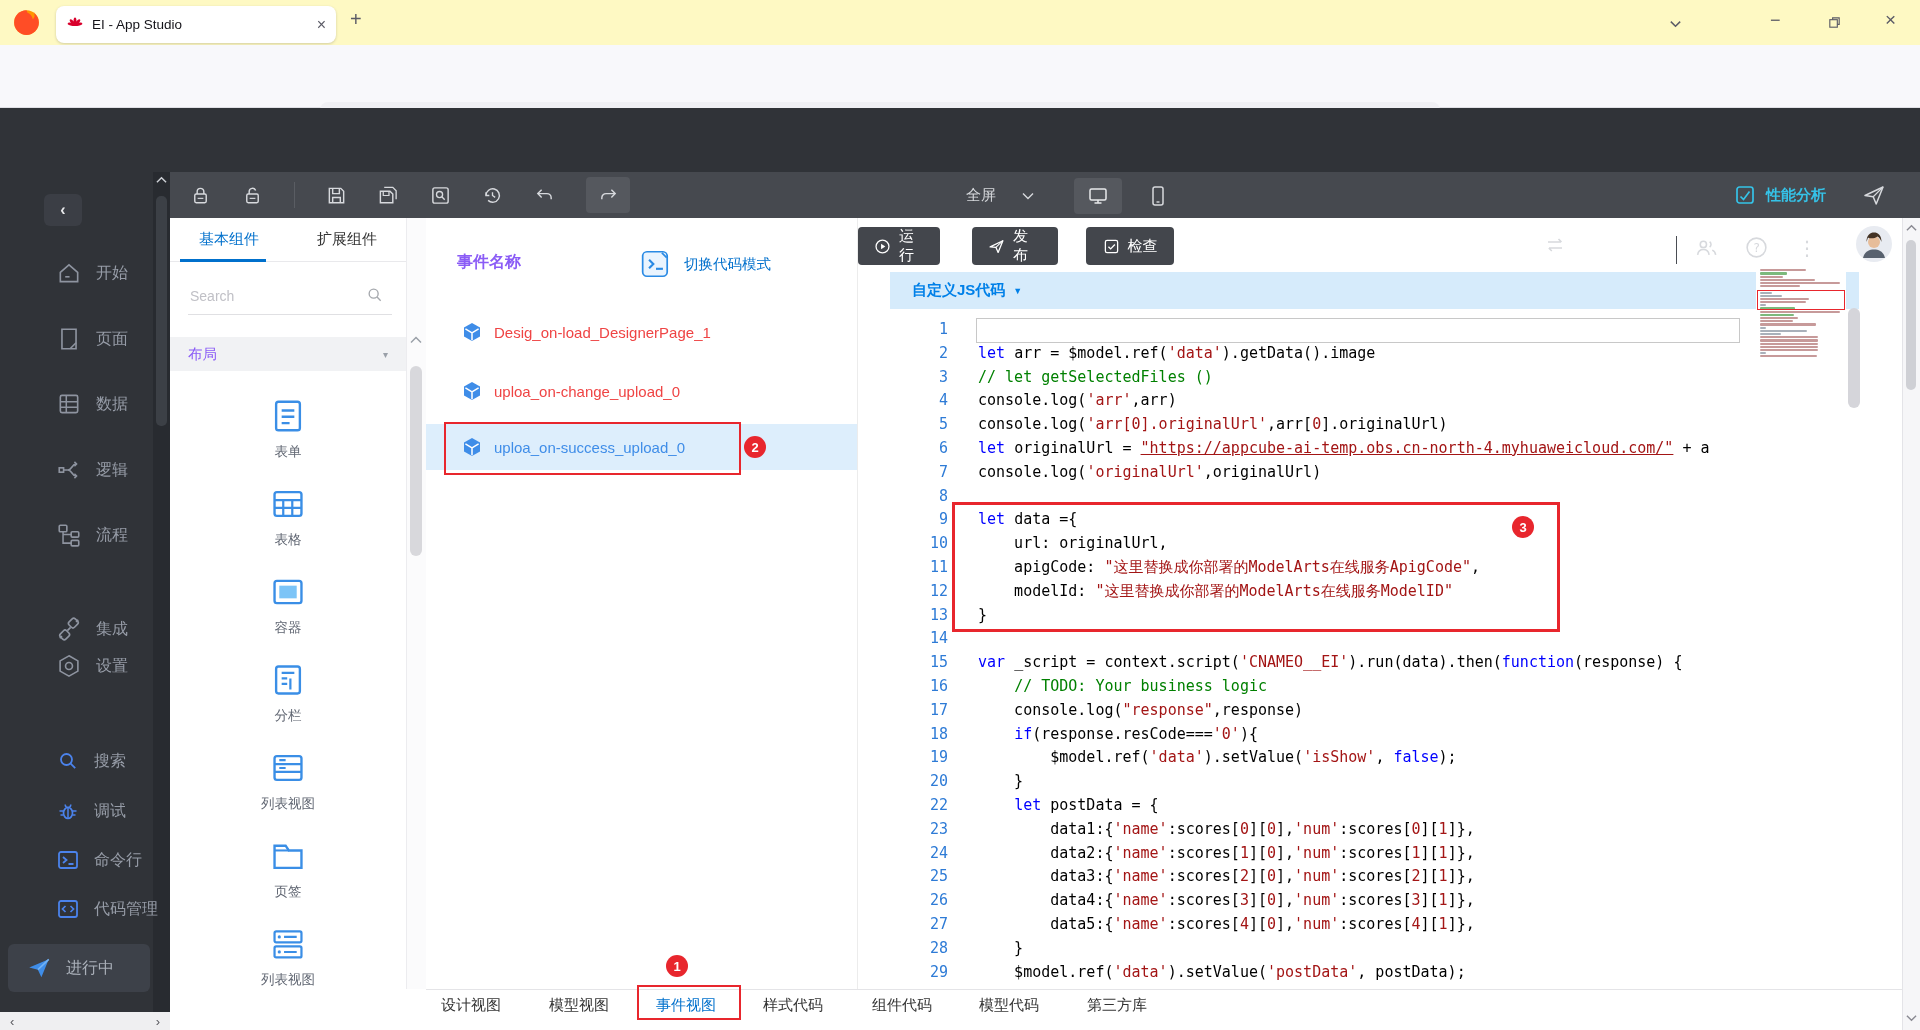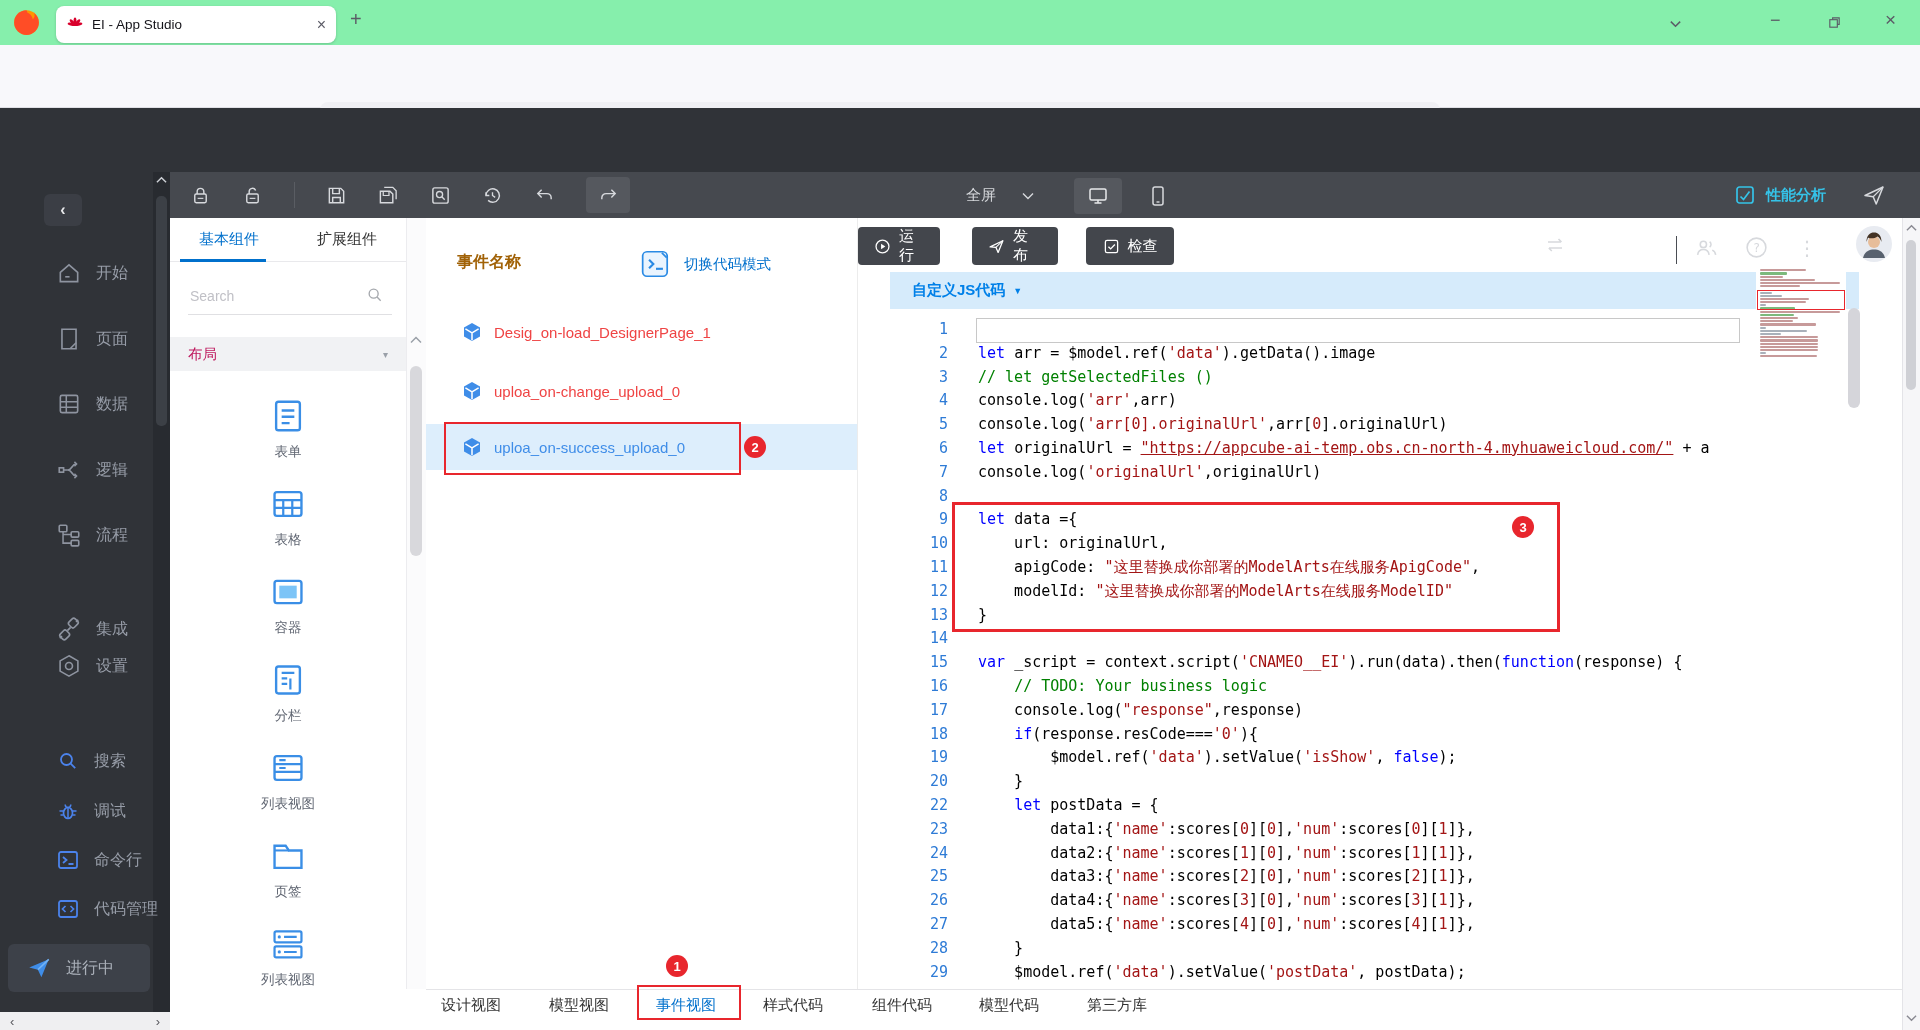--- a/index.html
+++ b/index.html
@@ -3,21 +3,21 @@
 <meta charset="utf-8">
 <style>
   html,body{margin:0;padding:0}
   body{width:1920px;height:1030px;position:relative;overflow:hidden;background:#fff;
        font-family:"Liberation Sans","DejaVu Sans",sans-serif;color:#333}
   .abs{position:absolute}
   .flex{display:flex;align-items:center}
   svg{display:block}
 
   
-  .tabbar{left:0;top:0;width:1920px;height:45px;background:#86efac}
+  .tabbar{left:0;top:0;width:1920px;height:45px;background:#fef9c3}
   .fxtab{left:56px;top:6px;width:280px;height:37px;background:#fff;border-radius:8px;
          box-shadow:0 1px 3px rgba(0,0,0,.18);display:flex;align-items:center;padding:0 10px;box-sizing:border-box}
   .fxtab .title{font-size:13.5px;color:#15141a;margin-left:8px;flex:1;white-space:nowrap;overflow:hidden}
   .tab-close{color:#5b5b66;font-size:16px;cursor:default}
   .newtab{left:350px;top:8px;font-size:20px;color:#5b5b66}
   .winbtn{color:#5b5b66}
   .navbar{left:0;top:45px;width:1920px;height:63px;background:#f8f8fb;border-bottom:1px solid #e0e0e5;box-sizing:border-box}
   .navicon{color:#5b5b66}
   .navicon.disabled{color:#b8b8c0}
   .urlbar{left:320px;top:57px;width:1120px;height:40px;background:#f0f0f4;border-radius:8px;
@@ -71,31 +71,31 @@
            display:flex;align-items:center;justify-content:space-around}
   .cp-tab{font-size:15px;color:#333}
   .cp-tab.active{color:#0070cc}
   .cp-underline{left:180px;top:259px;width:86px;height:3px;background:#0070cc}
   .cp-search{left:188px;top:278px;width:200px;height:34px;border:none;border-bottom:1px solid #e0e0e3;
              font-size:14px;color:#333;outline:none;background:transparent;font-family:"Liberation Sans",sans-serif}
   .cp-search::placeholder{color:#c0c0c6}
   .cp-mag{left:366px;top:286px;color:#a5a8ad}
   .cp-section{left:170px;top:337px;width:236px;height:34px;background:#f1f2f4;display:flex;align-items:center;
               justify-content:space-between;padding:0 18px;box-sizing:border-box}
-  .cp-section .t{font-size:14.5px;color:#be185d}
+  .cp-section .t{font-size:14.5px;color:#8b5cf6}
   .cmp-item{left:170px;width:236px;text-align:center}
   .cmp-item .ib{width:38px;height:38px;margin:0 auto}
   .cmp-item .lbl{font-size:13.5px;color:#606672;margin-top:8px}
   .cp-scroll{left:406px;top:218px;width:20px;height:771px;background:#fbfbfc;border-left:1px solid #ececef;box-sizing:border-box}
   .cp-sthumb{left:410px;top:366px;width:12px;height:190px;background:#d8d8dc;border-radius:6px}
   .chev{color:#9aa0a8}
 
   
   .epanel{left:426px;top:218px;width:431px;height:771px;background:#fff}
-  .ep-title{left:457px;top:252px;font-size:16px;font-weight:700;color:#a16207}
+  .ep-title{left:457px;top:252px;font-size:16px;font-weight:700;color:#8b5cf6}
   .ep-switch{left:640px;top:248px;display:flex;align-items:center;gap:12px}
   .ep-switch .t{color:#0070cc;font-size:14.5px}
   .ev-row{left:426px;width:431px;height:44px;display:flex;align-items:center;padding-left:36px;box-sizing:border-box}
   .ev-row .t{font-size:15px;color:#ef4444;margin-left:12px;white-space:nowrap}
   .ev-row.sel{background:#ddeefc}
   .vdiv{left:857px;top:218px;width:1px;height:771px;background:#ececec}
 
   
   .code-hd{left:890px;top:272px;width:969px;height:37px;background:#d6ebfb;display:flex;align-items:center;
            padding-left:22px;box-sizing:border-box}

